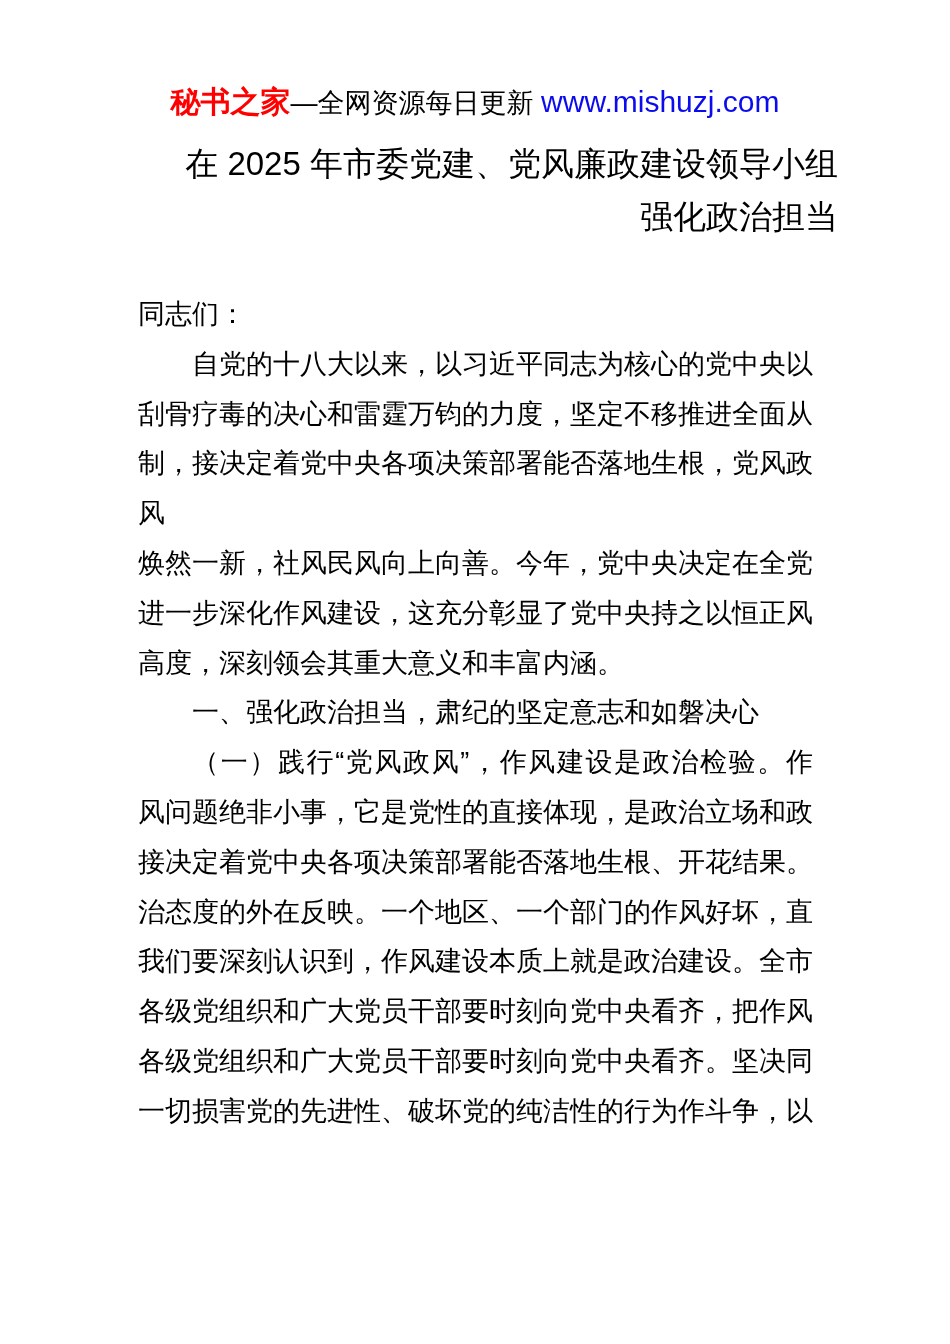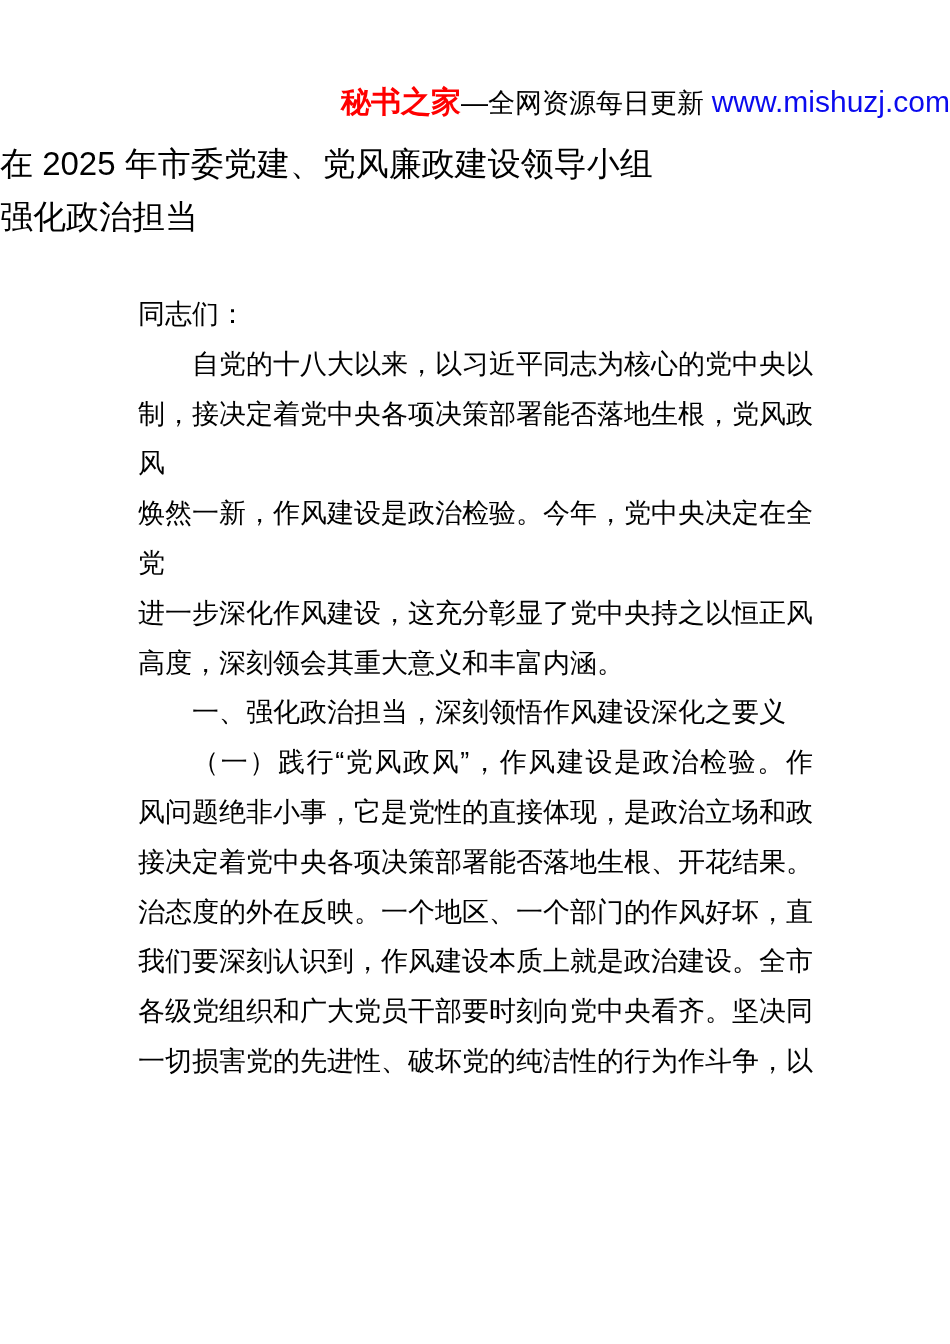--- a/index.html
+++ b/index.html
@@ -8,21 +8,21 @@
     background: var(--page-bg, #ffffff);
     font-family: "Liberation Sans", "DejaVu Sans", sans-serif;
     color: var(--text-color, #000000);
     position: relative;
     overflow: hidden;
   }
   .header {
     position: absolute;
     left: 0; top: 82px;
     width: 950px;
-    text-align: right;
+    text-align: center;
     line-height: 40px;
     white-space: nowrap;
   }
   .brand {
     color: var(--brand-red, #ff0000);
     font-weight: 700;
     font-size: 30px;
   }
   .tagline {
     color: var(--text-color, #000000);
@@ -32,21 +32,21 @@
   .url {
     color: var(--url-blue, #0b0bee);
     font-weight: 400;
     font-size: 30px;
   }
   .title {
     position: absolute;
     left: 0; top: 137px;
     width: 838px;
     margin: 0;
-    text-align: left;
+    text-align: right;
     font-size: 33px;
     font-weight: 400;
     line-height: 53px;
   }
   .title .tline { display: block; }
   .bodytext {
     position: absolute;
     left: 138px; top: 290px;
     width: 675px;
     font-size: 27px;
@@ -70,27 +70,29 @@
 
   <h1 class="title">
     <span class="tline">在 2025 年市委党建、党风廉政建设领导小组</span>
     <span class="tline">强化政治担当</span>
   </h1>
 
   <div class="bodytext">
 
   <div class="line">同志们：</div>
       <div class="line indent j">自党的十八大以来，以习近平同志为核心的党中央以</div>
+      <div class="line j">刮骨疗毒的决心和雷霆万钧的力度，坚定不移推进全面从</div>
       <div class="line j">制，接决定着党中央各项决策部署能否落地生根，党风政风</div>
-      <div class="line j">焕然一新，作风建设是政治检验。今年，党中央决定在全党</div>
+      <div class="line j">焕然一新，社风民风向上向善。今年，党中央决定在全党</div>
       <div class="line j">进一步深化作风建设，这充分彰显了党中央持之以恒正风</div>
       <div class="line">高度，深刻领会其重大意义和丰富内涵。</div>
-      <div class="line indent">一、强化政治担当，深刻领悟作风建设深化之要义</div>
+      <div class="line indent">一、强化政治担当，肃纪的坚定意志和如磐决心</div>
       <div class="line indent j">（一）践行“党风政风”，作风建设是政治检验。作</div>
       <div class="line j">风问题绝非小事，它是党性的直接体现，是政治立场和政</div>
       <div class="line j">接决定着党中央各项决策部署能否落地生根、开花结果。</div>
       <div class="line j">治态度的外在反映。一个地区、一个部门的作风好坏，直</div>
       <div class="line j">我们要深刻认识到，作风建设本质上就是政治建设。全市</div>
+      <div class="line j">各级党组织和广大党员干部要时刻向党中央看齐，把作风</div>
       <div class="line j">各级党组织和广大党员干部要时刻向党中央看齐。坚决同</div>
       <div class="line j">一切损害党的先进性、破坏党的纯洁性的行为作斗争，以</div>
     </div>
 
 </div>
 
 </body></html>

